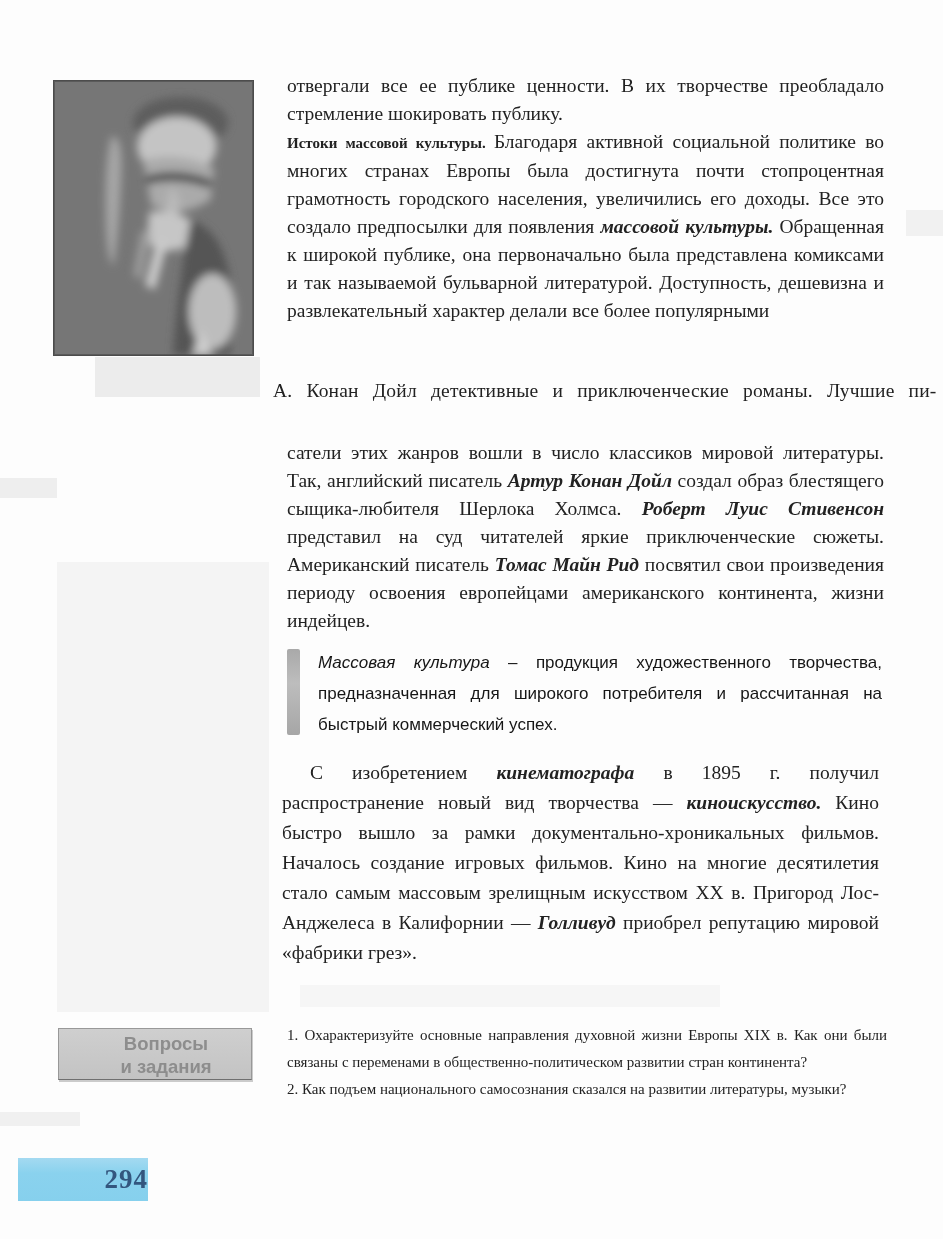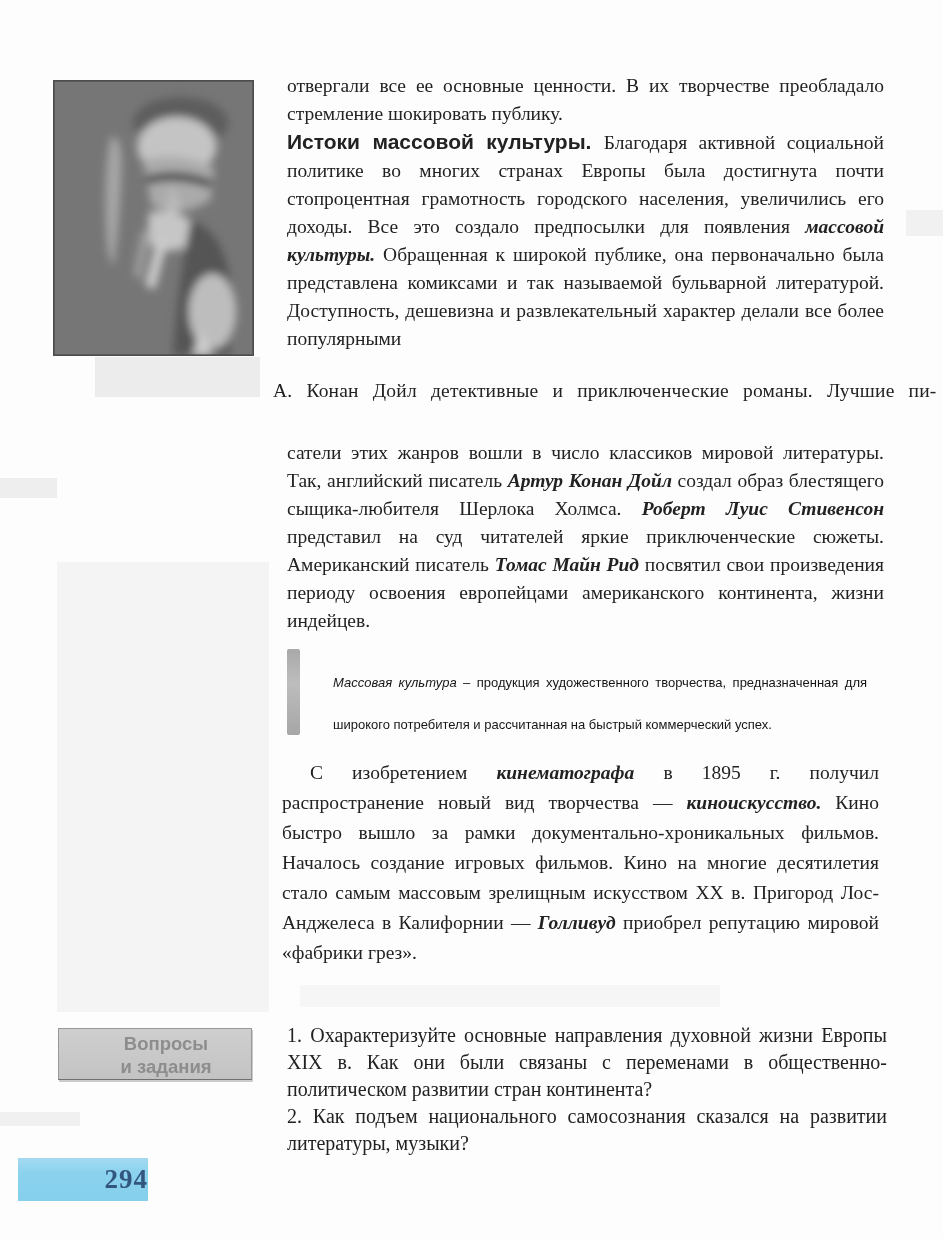--- a/index.html
+++ b/index.html
@@ -31,22 +31,22 @@
   
   .col{position:absolute;left:287px;width:597px;}
   .col-top{top:72px;}
   .col-mid{top:404px;margin-top:35px;}
   p.body-par{
     margin:0;
     font-size:19.5px;line-height:28px;
     text-align:justify;
   }
   .seg-lead{
-    font-family:Liberation Sans, sans-serif;
-    font-weight:bold;font-size:21px;
+    font-family:Liberation Serif, serif;
+    font-weight:bold;font-size:15px;
   }
   .seg-bi{font-weight:bold;font-style:italic;}
   .seg-it{font-style:italic;}
 
   
   .caption-line{
     position:absolute;left:273px;top:377px;width:670px;height:28px;
     font-size:19.5px;line-height:28px;
     white-space:nowrap;overflow:hidden;
     word-spacing:9px;letter-spacing:0.2px;
@@ -58,41 +58,41 @@
     display:flex;align-items:stretch;
   }
   .defbar{
     flex:0 0 13px;height:86px;margin-top:4px;
     background:linear-gradient(180deg,#a9a9a9 0%,#bdbdbd 40%,#a6a6a6 100%);
     border-radius:2px;margin-right:16px;
   }
   .deftext{
     flex:1;
     font-family:"Liberation Sans","DejaVu Sans",sans-serif;
-    font-size:13px;line-height:42px;color:#161616;
-    text-align:justify;margin:17px;
+    font-size:17px;line-height:31px;color:#161616;
+    text-align:justify;margin:2px;
   }
 
   
   .cinema{position:absolute;left:282px;top:758px;width:597px;}
   .cinema p.body-par{line-height:30px;text-indent:28px;}
 
   
   .qlabel{
     position:absolute;left:58px;top:1028px;width:194px;height:52px;
     background:linear-gradient(180deg,#cfcfcf 0%,#c3c3c3 100%);
     border:1px solid #989898;border-bottom-color:#6f6f6f;
     box-shadow:1px 2px 0 rgba(110,110,110,0.35);
     box-sizing:border-box;
     font-family:"Liberation Sans","DejaVu Sans",sans-serif;
     font-weight:bold;font-size:18.5px;line-height:23px;color:#8d8d8d;
     text-align:center;padding:3px 6px 0 28px;
   }
   .questions{position:absolute;left:287px;top:1022px;width:600px;}
-  .questions p.body-par{line-height:27px;font-size:20px;}
+  .questions p.body-par{line-height:27px;font-size:15px;}
 
   
   .pagenum{
     position:absolute;left:18px;top:1158px;width:130px;height:43px;
     background:linear-gradient(180deg,#a4daf1 0%,#8ad2ee 35%,#86d0ed 100%);
     display:flex;align-items:center;justify-content:flex-end;
     font-size:27px;font-weight:bold;color:#33567e;
     letter-spacing:1px;
   }
 </style>
@@ -137,21 +137,21 @@
         <path d="M138,140 Q170,150 178,200 L178,276 L120,276 Q126,200 138,140 Z" fill="#545454"></path>
 
         <ellipse cx="160" cy="232" rx="24" ry="38" fill="#bdbdbd"></ellipse>
         <path d="M148,250 L160,276 L140,276 Z" fill="#cfcfcf"></path>
       </g>
       <rect x="0" y="0" width="201" height="276" fill="none" stroke="#3f3f3f" stroke-width="2" opacity="0.5"></rect>
     </svg>
   </div>
 
   <div class="col col-top">
-    <p class="body-par">отвергали все ее основные ценности. В их творчестве преобладало стремление шокировать публику.</p>
+    <p class="body-par">отвергали все ее публике ценности. В их творчестве преобладало стремление шокировать публику.</p>
     <p class="body-par"><span class="seg-lead">Истоки массовой культуры. </span><span>Благодаря активной социальной политике во многих странах Европы была достигнута почти стопроцентная грамотность городского населения, увеличились его доходы. Все это создало предпосылки для появления </span><span class="seg-bi">массовой культуры.</span><span> Обращенная к широкой публике, она первоначально была представлена комиксами и так называемой бульварной литературой. Доступность, дешевизна и развлекательный характер делали все более популярными</span></p>
   </div>
 
   <div class="caption-line"><span>А. Конан Дойл</span><span> детективные и приключенческие романы. Лучшие пи-</span></div>
 
   <div class="col col-mid">
     <p class="body-par"><span>сатели этих жанров вошли в число классиков мировой литературы. Так, английский писатель </span><span class="seg-bi">Артур Конан Дойл</span><span> создал образ блестящего сыщика-любителя Шерлока Холмса. </span><span class="seg-bi">Роберт Луис Стивенсон</span><span> представил на суд читателей яркие приключенческие сюжеты. Американский писатель </span><span class="seg-bi">Томас Майн Рид</span><span> посвятил свои произведения периоду освоения европейцами американского континента, жизни индейцев.</span></p>
   </div>
 
   <div class="defbox">

